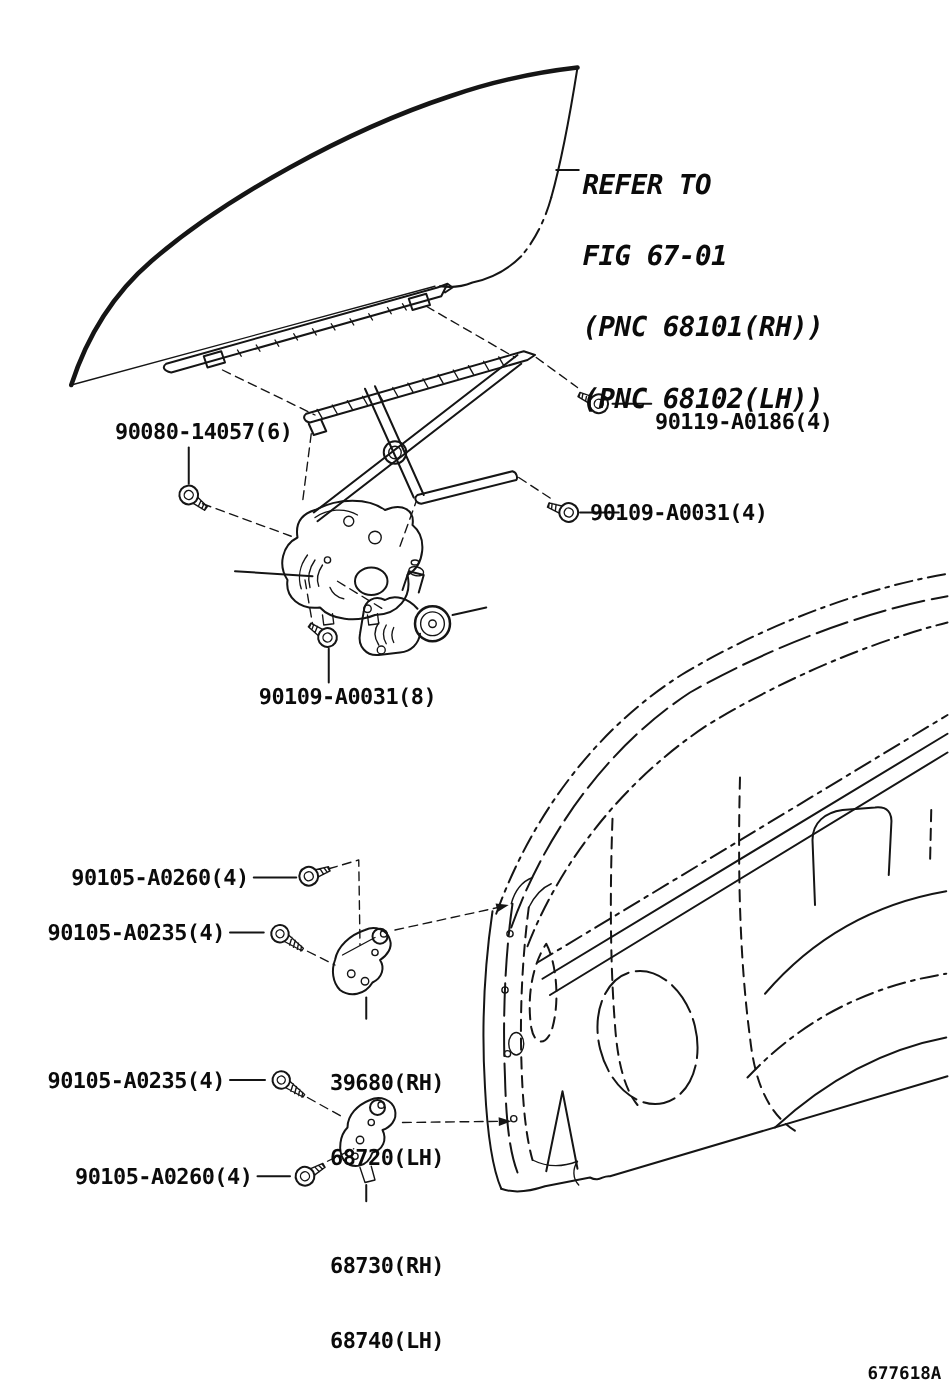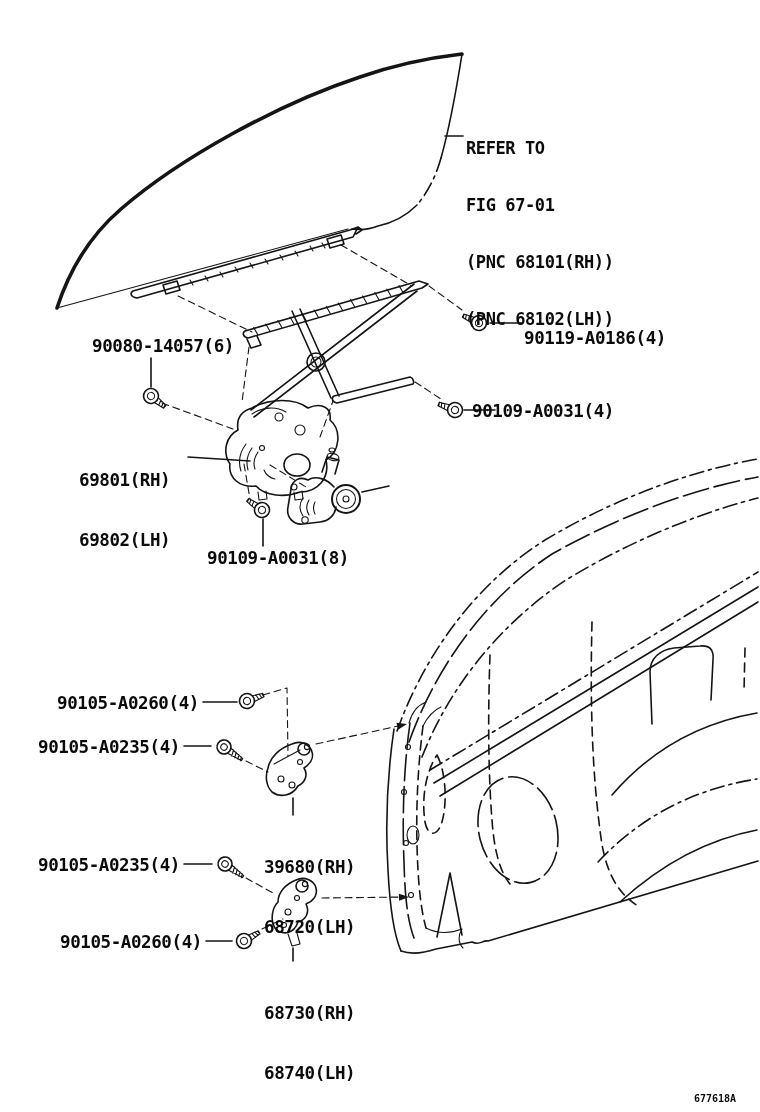--- a/index.html
+++ b/index.html
@@ -5,22 +5,22 @@
   html,body{margin:0;padding:0;background:#ffffff;}
   .stage{
     position:relative;width:760px;height:1112px;background:#ffffff;overflow:hidden;
     font-family:"DejaVu Sans Mono","Liberation Mono",monospace;
   }
   .stage svg{position:absolute;left:0;top:0;}
   .lbl{
     position:absolute;color:#0b0b0b;font-weight:bold;font-size:17.5px;line-height:20px;
     letter-spacing:-0.4px;white-space:pre;
   }
-  .note{font-size:17px;line-height:19px;}
-  .code{font-size:10px;letter-spacing:0;}
+  .note{font-size:22px;line-height:19px;font-style:italic;}
+  .code{font-size:14px;letter-spacing:0;}
   
   .ln{stroke:#151515;fill:none;stroke-width:1.6;stroke-linecap:round;stroke-linejoin:round;}
   .thin{stroke-width:1.1;}
   .med{stroke-width:2;}
   .thick{stroke-width:3.6;}
   .dsh{stroke-dasharray:7,4.5;}
   .dd{stroke-dasharray:14,5,3,5;}
   .dlong{stroke-dasharray:26,6;}
   .dfine{stroke-dasharray:9,6;}
   .fillink{fill:#151515;stroke:none;}
@@ -221,24 +221,20 @@
     <div>REFER TO</div>
     <div>FIG 67-01</div>
     <div>(PNC 68101(RH))</div>
     <div>(PNC 68102(LH))</div>
   </div>
 
   <div class="lbl" style="left:92px;top:336px;">90080-14057(6)</div>
   <div class="lbl" style="left:524px;top:328px;">90119-A0186(4)</div>
   <div class="lbl" style="left:472px;top:401px;">90109-A0031(4)</div>
 
-  <div class="lbl" style="left:79px;top:430px;">
-    <div>69801(RH)</div>
-    <div>69802(LH)</div>
-  </div>
 
 
   <div class="lbl" style="left:207px;top:548px;">90109-A0031(8)</div>
 
   <div class="lbl" style="left:57px;top:693px;">90105-A0260(4)</div>
   <div class="lbl" style="left:38px;top:737px;">90105-A0235(4)</div>
 
   <div class="lbl" style="left:264px;top:817px;">
     <div>39680(RH)</div>
     <div>68720(LH)</div>

